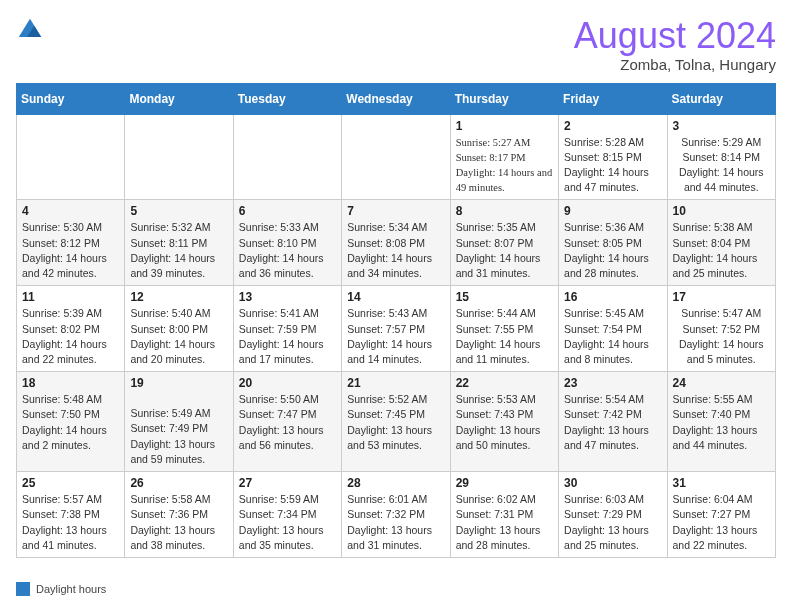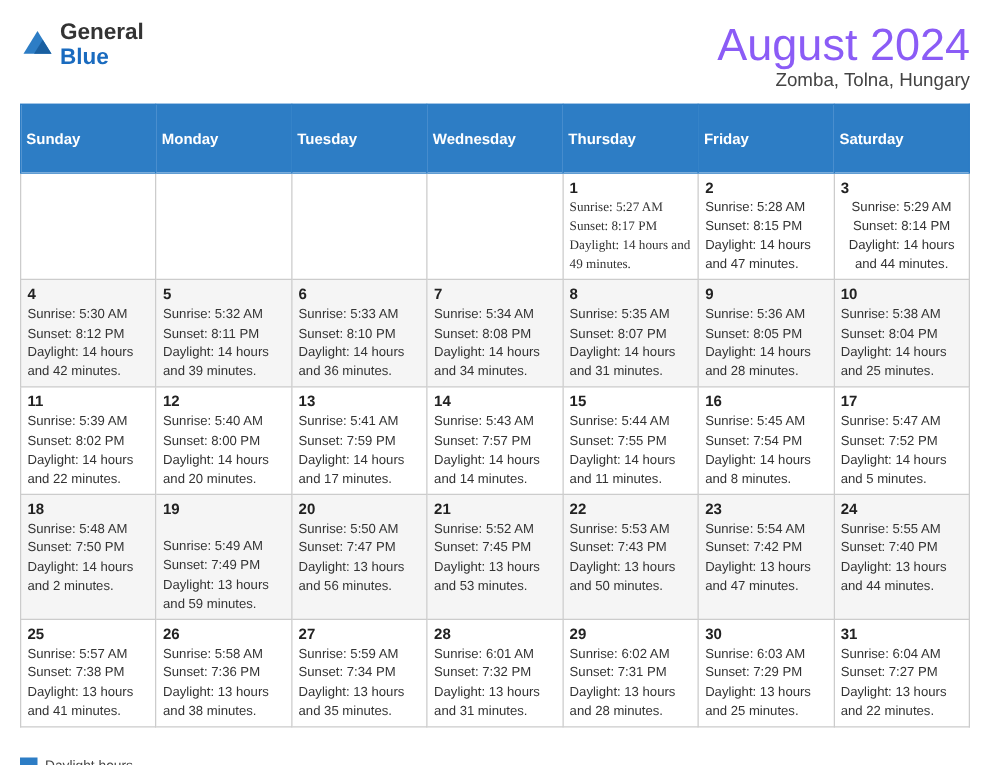--- a/index.html
+++ b/index.html
@@ -47,21 +47,21 @@
       color: #444;
     }
     .calendar {
       width: 100%;
       border-collapse: collapse;
       font-size: 11px;
     }
     .calendar thead th {
       background-color: #2d7dc5;
       color: #fff;
-      padding: 20px 4px;
+      padding: 8px 4px;
       text-align: left;
       font-size: 12px;
       font-weight: 600;
       border: 1px solid #2d7dc5;
     }
     .calendar tbody td {
       border: 1px solid #ccc;
       vertical-align: top;
       padding: 4px 5px;
       width: 107px;
@@ -103,24 +103,20 @@
   </style>
 </head>
 <body>
 
 <div class="header">
   <div class="logo">
     <svg class="logo-icon" viewBox="0 0 40 40">
       <polygon points="20,4 36,30 4,30" fill="#2d7dc5"></polygon>
       <polygon points="26,14 36,30 16,30" fill="#1a5fa0"></polygon>
     </svg>
-    <div class="logo-text">
-      <div class="logo-general">General</div>
-      <div class="logo-blue">Blue</div>
-    </div>
   </div>
   <div class="title-block">
     <div class="title-month">August 2024</div>
     <div class="title-location">Zomba, Tolna, Hungary</div>
   </div>
 </div>
 
 <table class="calendar">
   <thead>
     <tr>
@@ -234,21 +230,21 @@
 Daylight: 14 hours and 11 minutes.</div>
         </td>
         <td>
           <span class="day-number">16</span>
           <div class="day-info" style="white-space: pre-line;">Sunrise: 5:45 AM
 Sunset: 7:54 PM
 Daylight: 14 hours and 8 minutes.</div>
         </td>
         <td>
           <span class="day-number">17</span>
-          <div class="day-info" style="white-space: pre-line;">Sunrise: 5:47 AM
+          <div class="day-info" style="white-space: pre-line; text-align: center;">Sunrise: 5:47 AM
 Sunset: 7:52 PM
 Daylight: 14 hours and 5 minutes.</div>
         </td>
       </tr>
       <tr>
         <td>
           <span class="day-number">18</span>
           <div class="day-info" style="white-space: pre-line;">Sunrise: 5:48 AM
 Sunset: 7:50 PM
 Daylight: 14 hours and 2 minutes.</div>

